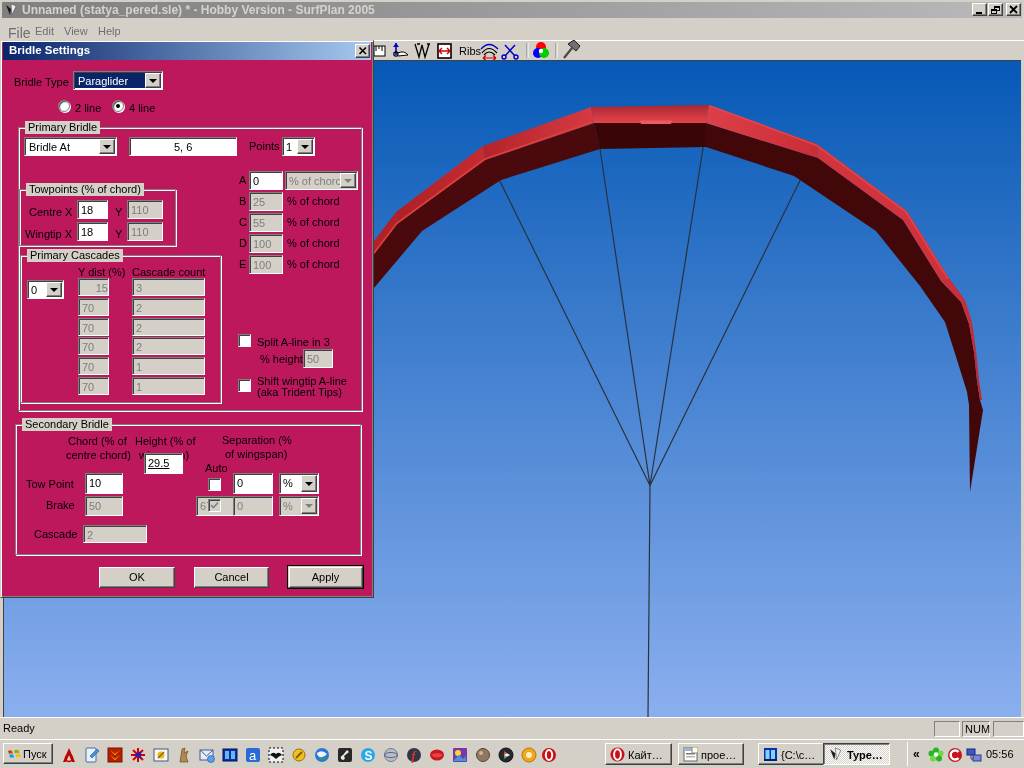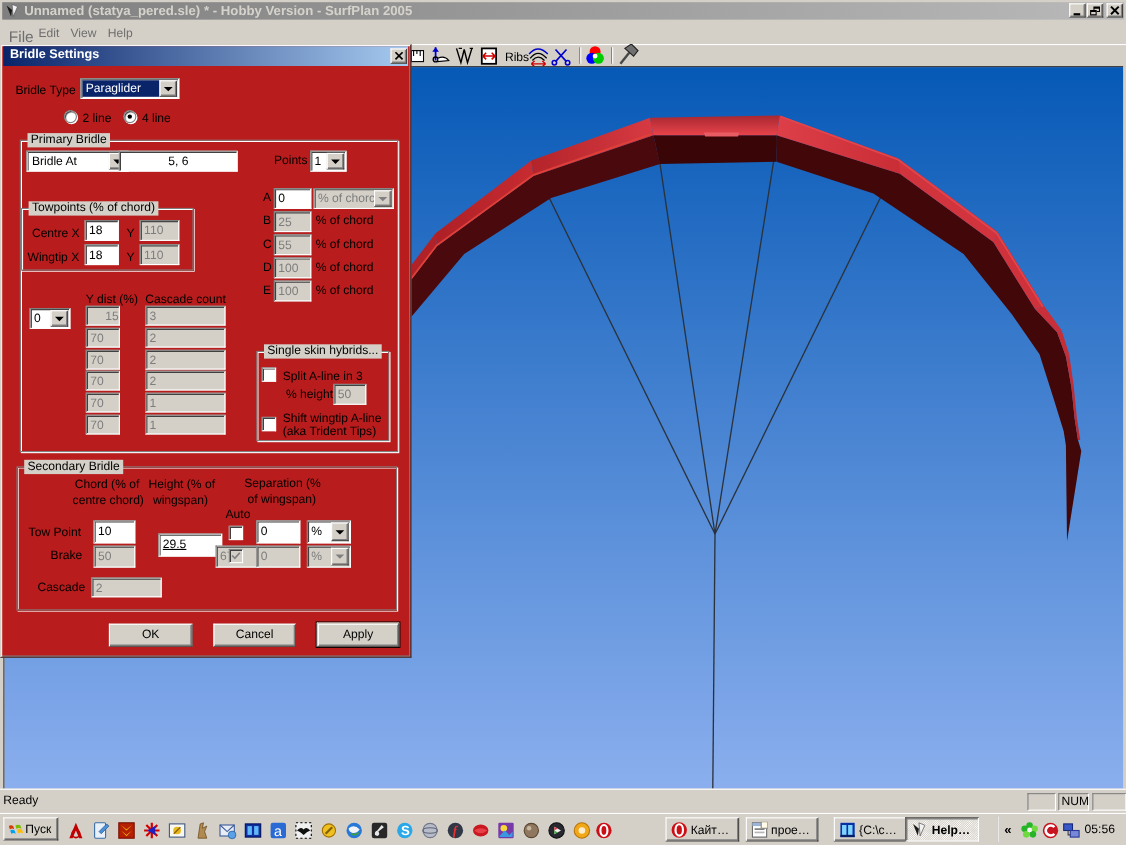--- a/index.html
+++ b/index.html
@@ -137,21 +137,21 @@
   <polygon points="965,300 972,322 969,324 961,302" fill="#c62e36"></polygon>
   <polygon points="972,322 976,350 974,352 969,324" fill="#c32d35"></polygon>
   <polygon points="976,350 979,380 977,381 974,352" fill="#c02b33"></polygon>
   <polygon points="979,380 982,400 980,400 977,381" fill="#bc2a31"></polygon>
   <polyline points="374,253 397,223 485,159 592,122" fill="none" stroke="#e04038" stroke-width="1.6"></polyline>
   <polyline points="710,106 816,145 906,212 948,279" fill="none" stroke="#e4464e" stroke-width="1.4"></polyline>
 
   <polygon points="640,120.5 672,120.5 671,124 641,124" fill="#ea5c63"></polygon>
 </svg>
 
-<div class="abs" id="dlg" style="left:0;top:40px;width:374px;height:558px;background:#b91c1c;border:1px solid;border-color:#d4d0c8 #404040 #404040 #d4d0c8;box-shadow:inset 1px 1px 0 #fff, inset -1px -1px 0 #808080;">
+<div class="abs" id="dlg" style="left:0;top:40px;width:374px;height:558px;background:#be185d;border:1px solid;border-color:#d4d0c8 #404040 #404040 #d4d0c8;box-shadow:inset 1px 1px 0 #fff, inset -1px -1px 0 #808080;">
   <div class="abs" style="left:2px;top:1px;width:368px;height:18px;background:linear-gradient(to right,#0a246a,#a6caf0);"></div>
   <div class="abs" style="left:8px;top:3px;font-size:11.5px;font-weight:bold;color:#fff;">Bridle Settings</div>
   <div class="btn" style="left:354px;top:3px;width:15px;height:14px;"><svg width="12" height="12" viewBox="0 0 12 12">
         <path d="M2.5 2.5 L9 9 M9 2.5 L2.5 9" stroke="#000" stroke-width="1.6"></path>
       </svg></div>
 
   <div class="lbl" style="left:13px;top:35px;">Bridle Type</div>
   <div class="sunk" style="left:72px;top:30px;width:90px;height:19px;padding:0;">
     <div class="abs" style="left:1px;top:1px;right:17px;bottom:1px;background:#0a246a;color:#fff;padding:1px 0 0 3px;">Paraglider</div>
     <div class="cbtn">
@@ -163,21 +163,21 @@
   <div class="radio" style="left:111px;top:59px;"></div>
   <div class="abs" style="left:115px;top:63px;width:4px;height:4px;border-radius:50%;background:#000;"></div>
   <div class="lbl" style="left:128px;top:61px;">4 line</div>
 
   <div class="grp" style="left:17px;top:86px;width:344px;height:284px;">
       <span>Primary Bridle</span>
     </div>
   <div class="sunk" style="left:23px;top:96px;width:93px;height:19px;padding:2px 0 0 4px;">Bridle At<div class="cbtn">
         <i></i>
       </div></div>
-  <div class="sunk" style="left:107px;top:96px;width:108px;height:19px;padding-left:44px;">5, 6</div>
+  <div class="sunk" style="left:128px;top:96px;width:108px;height:19px;padding-left:44px;">5, 6</div>
   <div class="lbl" style="left:248px;top:99px;">Points</div>
   <div class="sunk" style="left:281px;top:96px;width:33px;height:19px;">1<div class="cbtn">
         <i></i>
       </div></div>
 
   <div class="lbl" style="left:238px;top:133px;">A</div>
   <div class="sunk" style="left:248px;top:130px;width:34px;height:19px;">0</div>
   <div class="sunk dis" style="left:284px;top:130px;width:73px;height:19px;">% of chorc<div class="cbtn d">
         <i></i>
       </div></div>
@@ -199,62 +199,62 @@
     </div>
   <div class="lbl" style="left:28px;top:165px;">Centre X</div>
   <div class="sunk" style="left:76px;top:159px;width:31px;height:19px;">18</div>
   <div class="lbl" style="left:114px;top:165px;">Y</div>
   <div class="sunk dis" style="left:126px;top:159px;width:36px;height:19px;">110</div>
   <div class="lbl" style="left:24px;top:187px;">Wingtip X</div>
   <div class="sunk" style="left:76px;top:181px;width:31px;height:19px;">18</div>
   <div class="lbl" style="left:114px;top:187px;">Y</div>
   <div class="sunk dis" style="left:126px;top:181px;width:36px;height:19px;">110</div>
 
+  <div class="grp" style="left:19px;top:214px;width:201px;height:148px;">
+      <span>Primary Cascades</span>
+    </div>
   <div class="lbl" style="left:77px;top:225px;">Y dist (%)</div>
   <div class="lbl" style="left:131px;top:225px;">Cascade count</div>
   <div class="sunk" style="left:26px;top:239px;width:37px;height:19px;">0<div class="cbtn">
         <i></i>
       </div></div>
   <div class="sunk dis" style="left:77px;top:237px;width:31px;height:18px;text-align:right;">15</div>
   <div class="sunk dis" style="left:77px;top:257px;width:31px;height:18px;">70</div>
   <div class="sunk dis" style="left:77px;top:277px;width:31px;height:18px;">70</div>
   <div class="sunk dis" style="left:77px;top:296px;width:31px;height:18px;">70</div>
   <div class="sunk dis" style="left:77px;top:316px;width:31px;height:18px;">70</div>
   <div class="sunk dis" style="left:77px;top:336px;width:31px;height:18px;">70</div>
   <div class="sunk dis" style="left:131px;top:237px;width:73px;height:18px;">3</div>
   <div class="sunk dis" style="left:131px;top:257px;width:73px;height:18px;">2</div>
   <div class="sunk dis" style="left:131px;top:277px;width:73px;height:18px;">2</div>
   <div class="sunk dis" style="left:131px;top:296px;width:73px;height:18px;">2</div>
   <div class="sunk dis" style="left:131px;top:316px;width:73px;height:18px;">1</div>
   <div class="sunk dis" style="left:131px;top:336px;width:73px;height:18px;">1</div>
 
-  <div class="grp" style="left:232px;top:278px;width:121px;height:82px;">
-      <span>Single skin hybrids...</span>
-    </div>
   <div class="chk" style="left:237px;top:293px;"></div>
   <div class="lbl" style="left:256px;top:295px;">Split A-line in 3</div>
   <div class="lbl" style="left:259px;top:312px;">% height</div>
   <div class="sunk dis" style="left:302px;top:308px;width:30px;height:19px;">50</div>
   <div class="chk" style="left:237px;top:338px;"></div>
   <div class="lbl" style="left:256px;top:334px;">Shift wingtip A-line</div>
   <div class="lbl" style="left:256px;top:345px;">(aka Trident Tips)</div>
 
   <div class="grp" style="left:14px;top:383px;width:346px;height:131px;">
       <span>Secondary Bridle</span>
     </div>
   <div class="lbl" style="left:67px;top:394px;">Chord (% of</div>
   <div class="lbl" style="left:65px;top:408px;">centre chord)</div>
   <div class="lbl" style="left:134px;top:394px;">Height (% of</div>
   <div class="lbl" style="left:138px;top:408px;">wingspan)</div>
   <div class="lbl" style="left:221px;top:393px;">Separation (%</div>
   <div class="lbl" style="left:224px;top:407px;">of wingspan)</div>
   <div class="lbl" style="left:204px;top:421px;">Auto</div>
   <div class="lbl" style="left:25px;top:437px;">Tow Point</div>
   <div class="sunk" style="left:84px;top:432px;width:38px;height:21px;">10</div>
-  <div class="sunk" style="left:143px;top:444px;width:58px;height:21px;text-decoration:underline;">29.5</div>
+  <div class="sunk" style="left:143px;top:412px;width:39px;height:21px;text-decoration:underline;">29.5</div>
   <div class="chk" style="left:207px;top:437px;"></div>
   <div class="sunk" style="left:232px;top:432px;width:40px;height:21px;">0</div>
   <div class="sunk" style="left:278px;top:432px;width:40px;height:21px;">%<div class="cbtn">
         <i></i>
       </div></div>
   <div class="lbl" style="left:45px;top:458px;">Brake</div>
   <div class="sunk dis" style="left:84px;top:455px;width:38px;height:20px;">50</div>
   <div class="sunk dis" style="left:157px;top:455px;width:39px;height:20px;margin-left:38px;">67</div>
   <div class="chk d" style="left:207px;top:458px;"><svg width="11" height="11" viewBox="0 0 11 11">
         <path d="M2 5 L4.5 7.5 L9 2.5" stroke="#808080" stroke-width="1.6" fill="none"></path>
@@ -433,21 +433,21 @@
       <rect x="8" y="3" width="4" height="9" fill="#7fd4ff"></rect>
       <rect x="1" y="12" width="13" height="2" fill="#061f66"></rect>
     </svg>
   <span class="abs" style="left:22px;top:5px;">{C:\c…</span>
 </div>
 <div class="abs" style="left:823px;top:743px;width:67px;height:22px;border:1px solid;border-color:#404040 #fff #fff #404040;box-shadow:inset 1px 1px 0 #808080;background:#d4d0c8;background-image:linear-gradient(45deg,#fff 25%,transparent 25%,transparent 75%,#fff 75%),linear-gradient(45deg,#fff 25%,transparent 25%,transparent 75%,#fff 75%);background-size:2px 2px;background-position:0 0,1px 1px;">
   <svg class="abs" style="left:5px;top:3px;" width="15" height="15" viewBox="0 0 14 14">
       <path d="M1 2 L5 12 L6 6 Z" fill="#1a1a1a"></path>
       <path d="M6 1 L7 12 L11 3 Z" fill="#f2f2f2" stroke="#555" stroke-width="0.6"></path>
     </svg>
-  <span class="abs" style="left:23px;top:5px;font-weight:bold;">Help…</span>
+  <span class="abs" style="left:23px;top:5px;font-weight:bold;">Type…</span>
 </div>
 
 <div class="abs" style="left:907px;top:742px;width:1px;height:24px;background:#808080;border-right:1px solid #fff;"></div>
 <div class="abs" style="left:913px;top:747px;font-size:12px;font-weight:bold;">«</div>
 <svg class="abs" style="left:928px;top:747px;" width="60" height="16" viewBox="0 0 60 16">
 
   <g>
       <circle cx="8" cy="3.5" r="3" fill="#28b428"></circle>
       <circle cx="3.5" cy="6.5" r="3" fill="#28b428"></circle>
       <circle cx="12.5" cy="6.5" r="3" fill="#70d840"></circle>

